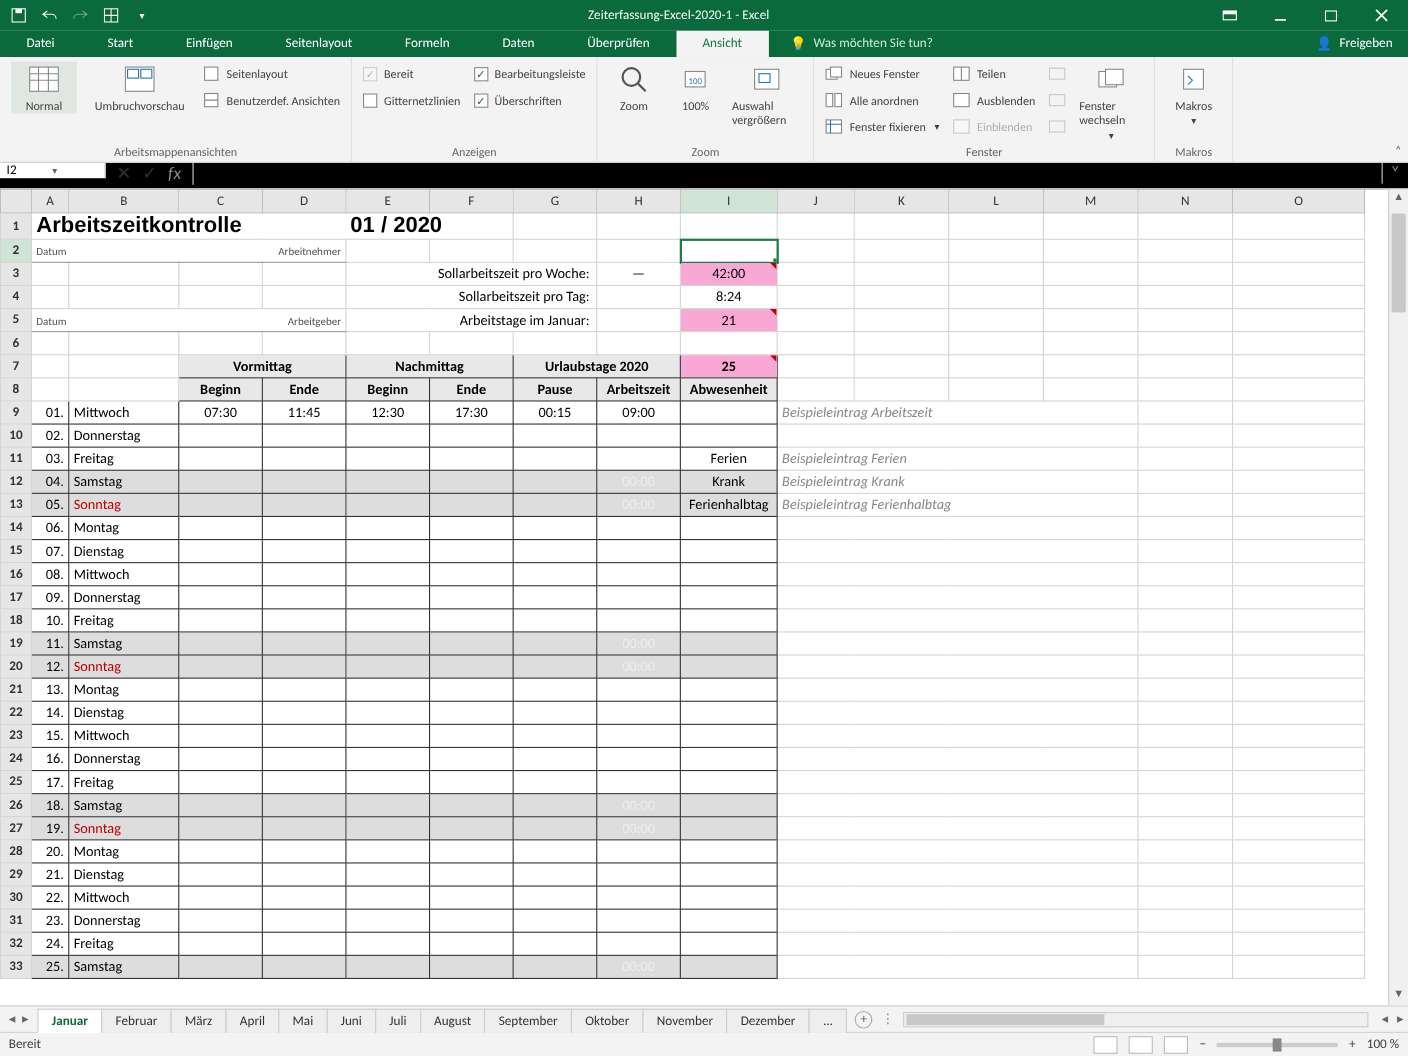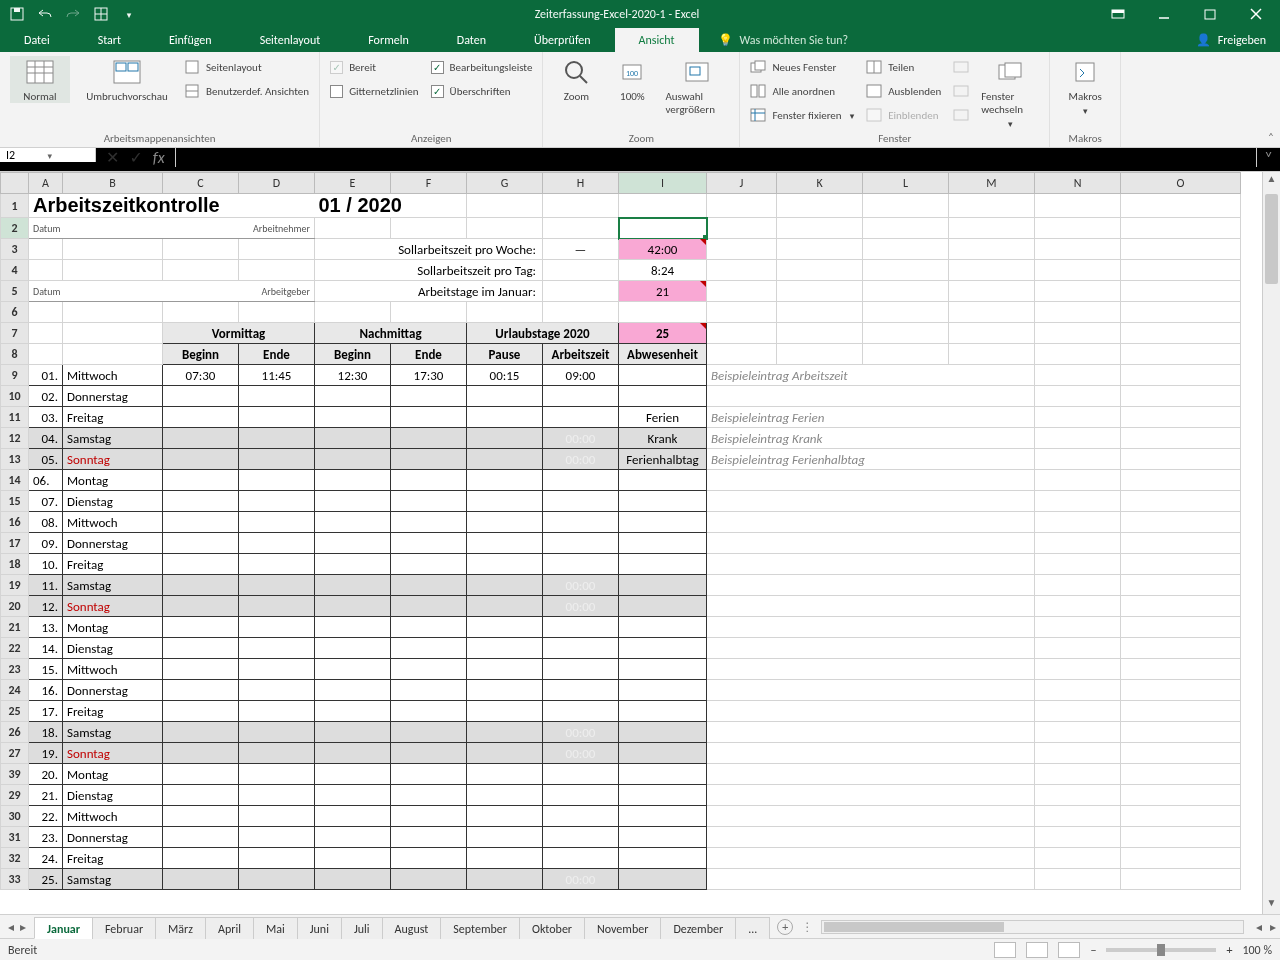--- a/index.html
+++ b/index.html
@@ -610,21 +610,21 @@
             <td class="bcell we"></td>
             <td class="bcell we"></td>
             <td class="bcell we"><span class="faint">00:00</span></td>
             <td class="bcell we">Ferienhalbtag</td>
             <td class="note" colspan="4">Beispieleintrag Ferienhalbtag</td>
             <td></td>
             <td></td>
           </tr>
           <tr>
             <th class="rowhdr">14</th>
-            <td class="bcell" style="text-align:left">06.</td>
+            <td class="bcell" style="text-align:right">06.</td>
             <td class="bcellL">Montag</td>
             <td class="bcell"></td>
             <td class="bcell"></td>
             <td class="bcell"></td>
             <td class="bcell"></td>
             <td class="bcell"></td>
             <td class="bcell"></td>
             <td class="bcell"></td>
             <td class="note" colspan="4"></td>
             <td></td>
@@ -819,21 +819,21 @@
             <td class="bcell we"></td>
             <td class="bcell we"></td>
             <td class="bcell we"></td>
             <td class="bcell we"><span class="faint">00:00</span></td>
             <td class="bcell we"></td>
             <td class="note" colspan="4"></td>
             <td></td>
             <td></td>
           </tr>
           <tr>
-            <th class="rowhdr">39</th>
+            <th class="rowhdr">28</th>
             <td class="bcell" style="text-align:right">20.</td>
             <td class="bcellL">Montag</td>
             <td class="bcell"></td>
             <td class="bcell"></td>
             <td class="bcell"></td>
             <td class="bcell"></td>
             <td class="bcell"></td>
             <td class="bcell"></td>
             <td class="bcell"></td>
             <td class="note" colspan="4"></td>

